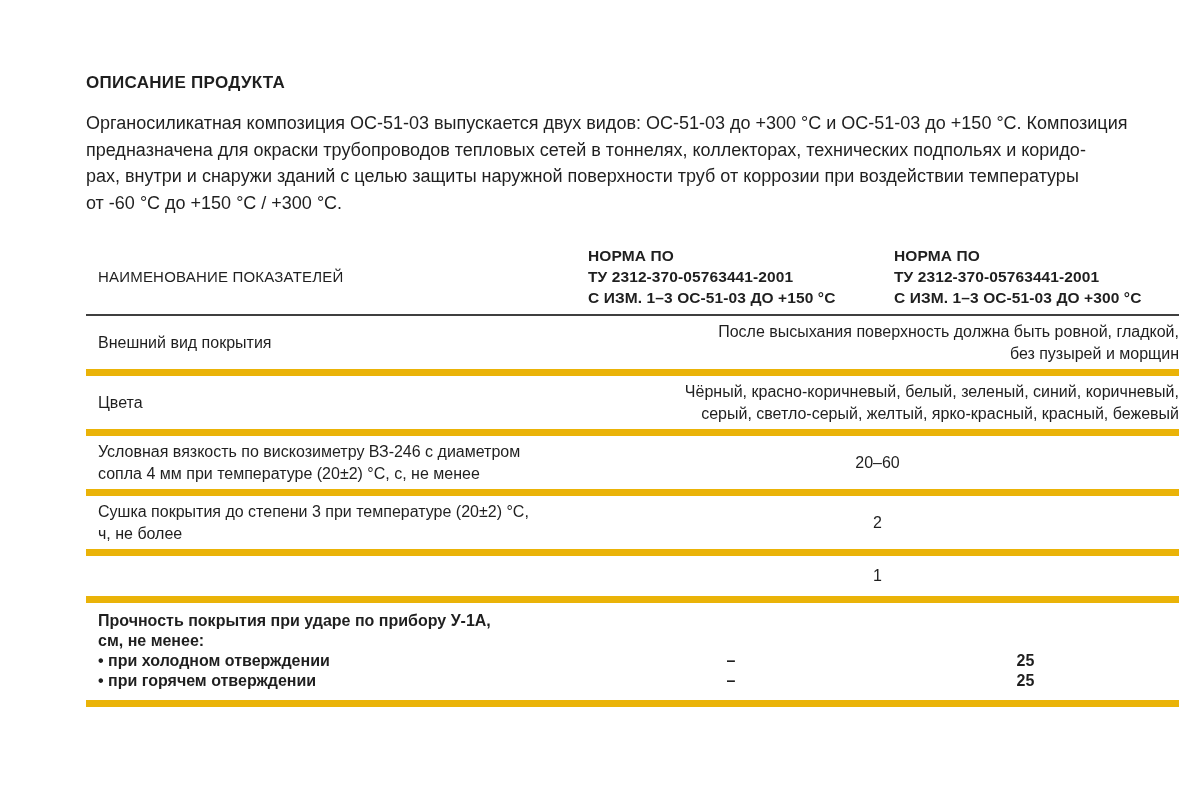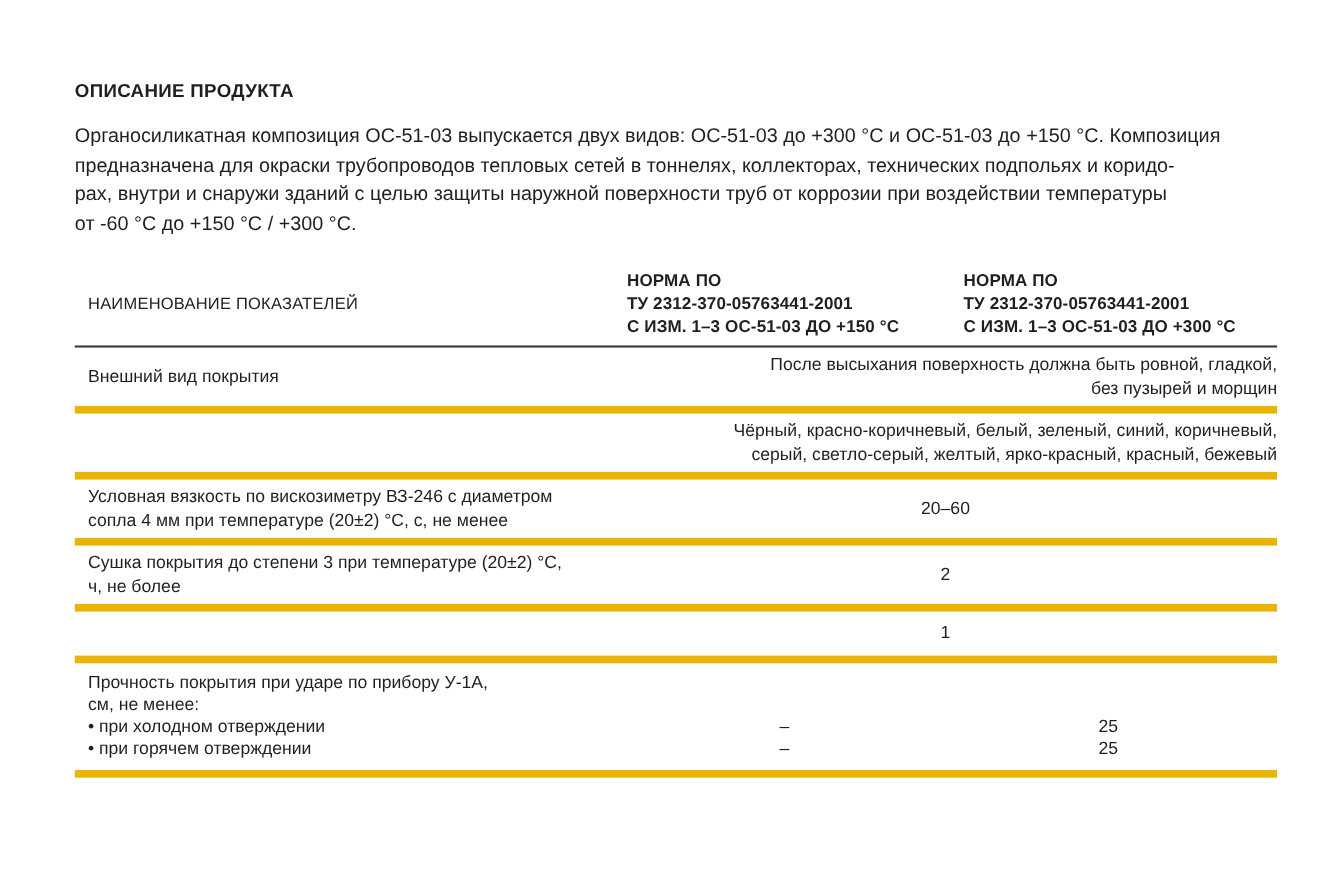--- a/index.html
+++ b/index.html
@@ -5,21 +5,21 @@
   * { margin: 0; padding: 0; box-sizing: border-box; }
   html, body {
     width: 1200px; height: 800px;
     background: #ffffff;
     font-family: "Liberation Sans", "DejaVu Sans", sans-serif;
     color: #1f1f1f;
     overflow: hidden;
   }
   .doc {
     width: 1200px; height: 664px;
-    padding: 73px 52px 0 68px;
+    padding: 73px 52px 0 86px;
   }
   .title {
     font-size: 17px;
     font-weight: bold;
     letter-spacing: 0.3px;
     line-height: 20px;
   }
   .desc {
     margin-top: 17px;
     font-size: 18px;
@@ -72,21 +72,21 @@
   }
   .c-span.left   { text-align: right; padding-left: 12px; }
   .c-span.center { text-align: center; }
   .r1 { min-height: 52px; }
   .r2 { min-height: 53px; }
   .r3 { min-height: 31px; }
   .r4 { min-height: 54px; }
   .r5 { min-height: 46px; }
   .r6 { min-height: 47px; }
   .r7 { min-height: 38px; }
-  .r8 { align-items: end; line-height: 20px; }
+  .r8 { align-items: end; line-height: 20px; font-weight: bold; }
   .r8 .c-name { padding-top: 8px; padding-bottom: 9px; }
   .c-val {
     text-align: center;
     white-space: pre-line;
     padding-bottom: 9px;
   }
   .c-val.v300 { padding-right: 14px; }
 </style>
 </head>
 <body>
@@ -112,20 +112,21 @@
 С ИЗМ. 1–3 ОС-51-03 ДО +300 °С</div>
     </div>
 
     <div class="t-row r1">
       <div class="c-name">Внешний вид покрытия</div>
       <div class="c-span left">После высыхания поверхность должна быть ровной, гладкой,
 без пузырей и морщин</div>
     </div>
 
     <div class="t-row r2">
+      <div class="c-name">Цвета</div>
       <div class="c-span left">Чёрный, красно-коричневый, белый, зеленый, синий, коричневый,
 серый, светло-серый, желтый, ярко-красный, красный, бежевый</div>
     </div>
 
 
     <div class="t-row r4">
       <div class="c-name">Условная вязкость по вискозиметру ВЗ-246 с диаметром
 сопла 4 мм при температуре (20±2) °С, с, не менее</div>
       <div class="c-span center">20–60</div>
     </div>

